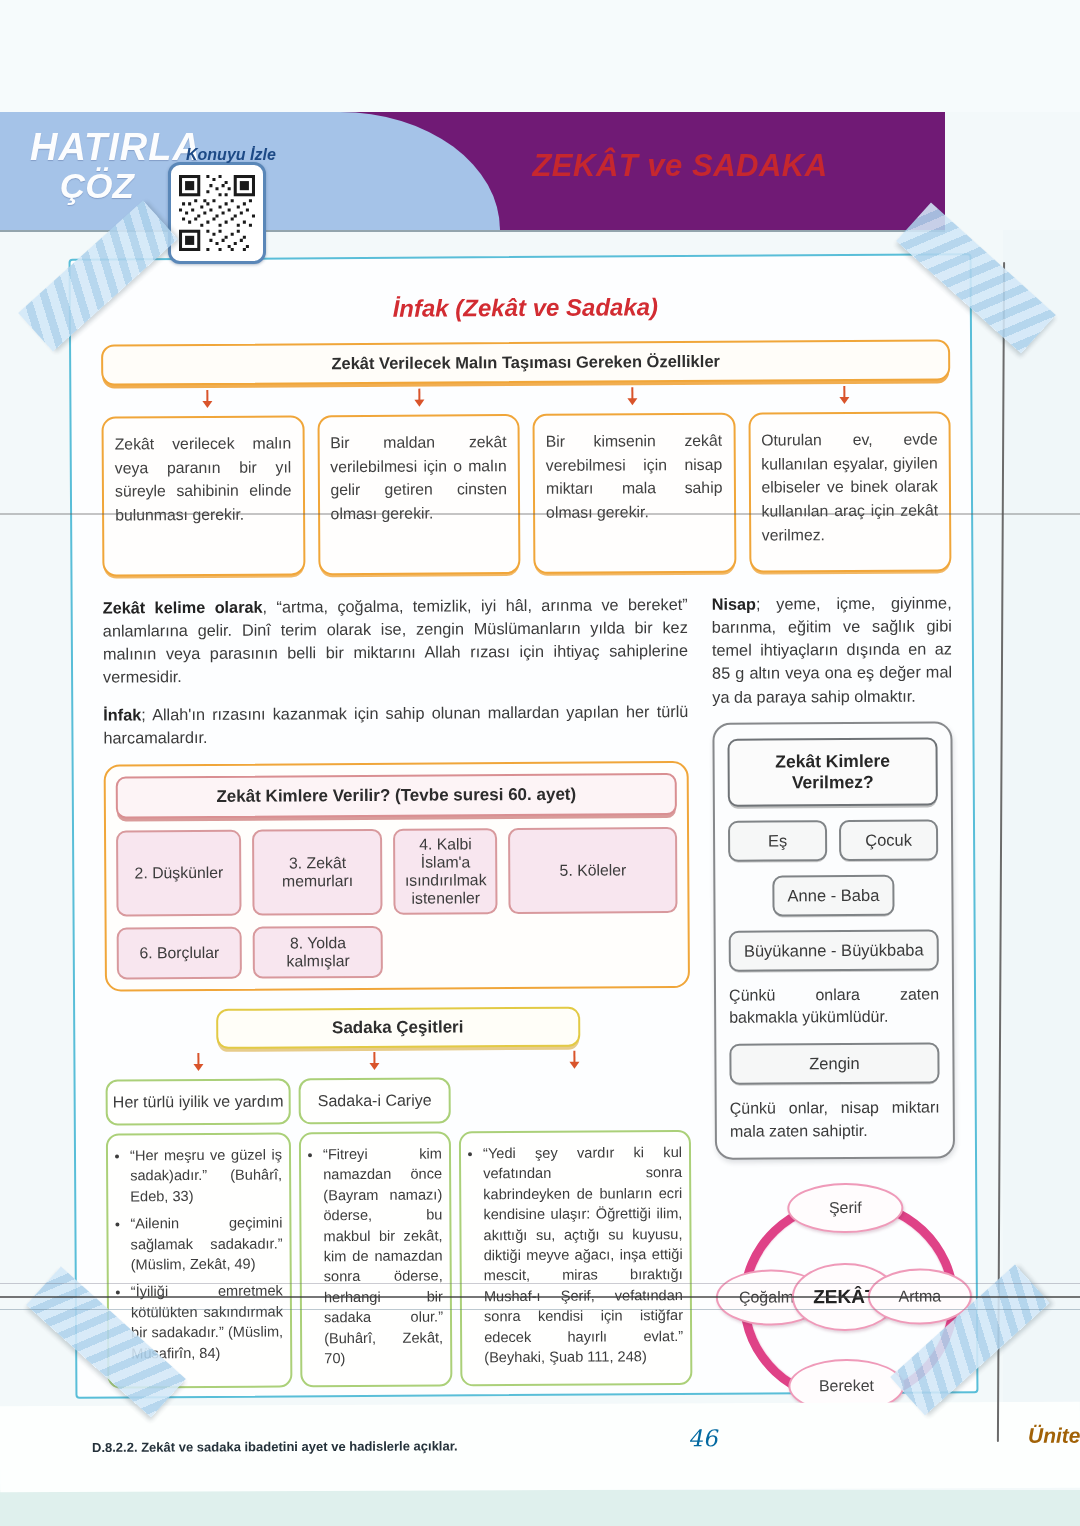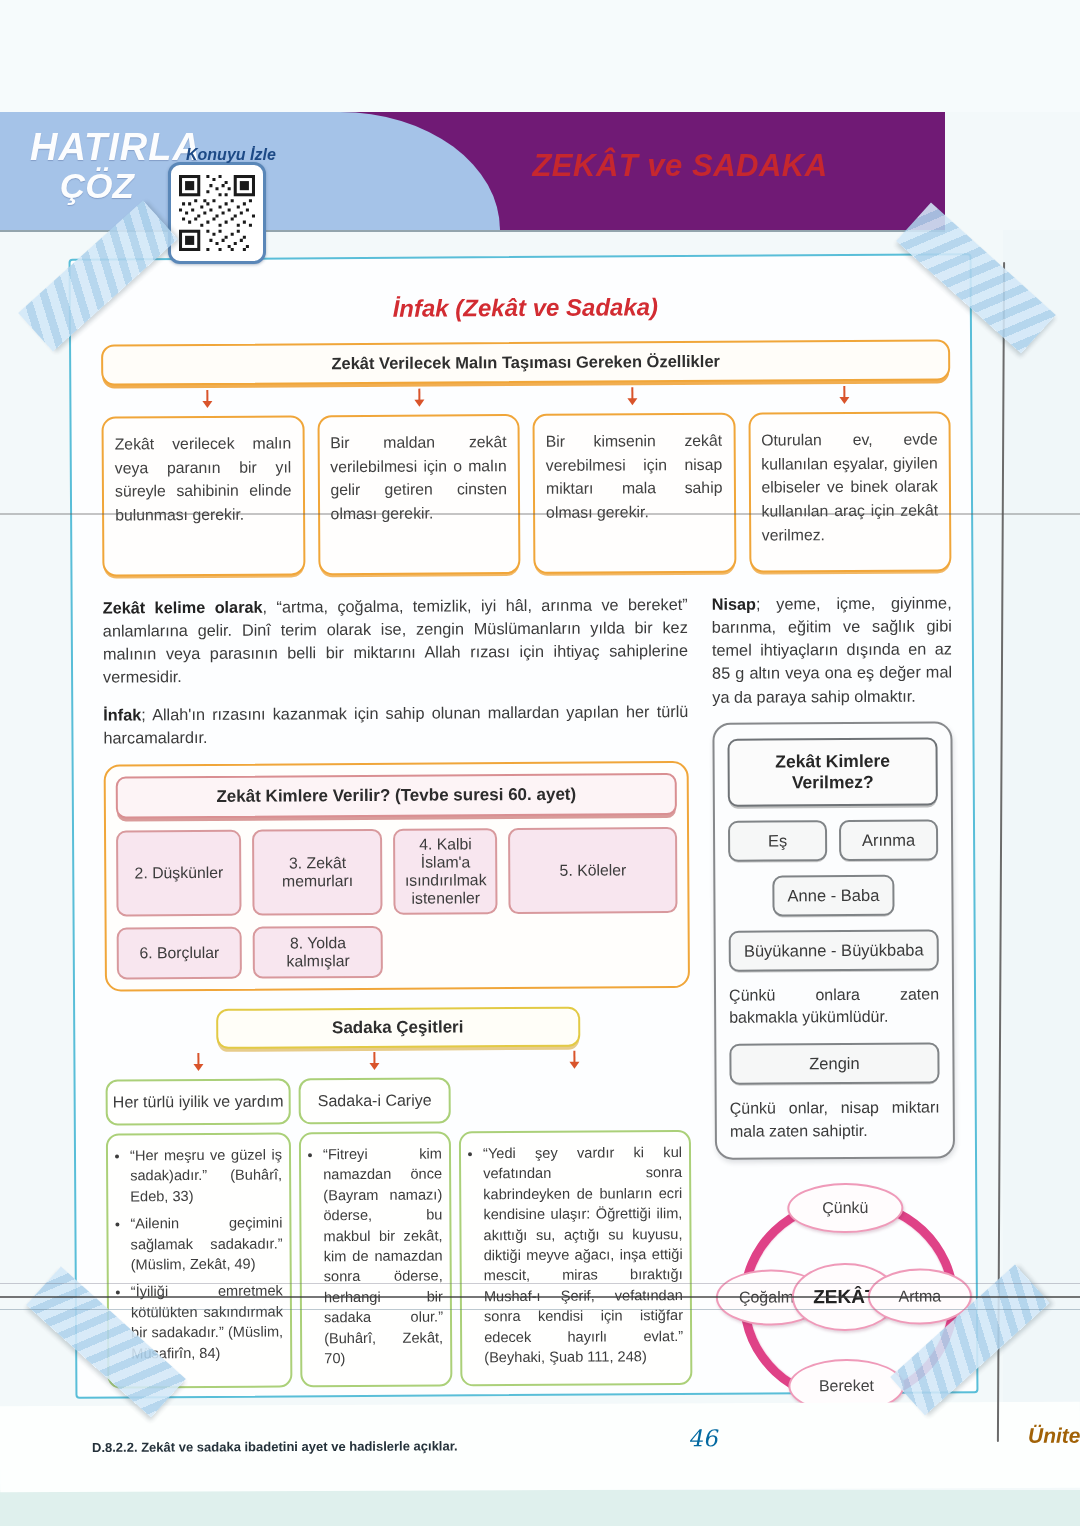--- a/index.html
+++ b/index.html
@@ -220,32 +220,32 @@
 
     <div class="col-right">
       <p class="para" style="margin:0">
         <b>Nisap</b><span>; yeme, içme, giyinme, barınma, eğitim ve sağlık gibi temel ihtiyaçların dışında en az 85 g altın veya ona eş değer mal ya da paraya sahip olmaktır.</span>
       </p>
 
       <div class="verilmez">
         <div class="vm-header">Zekât Kimlere Verilmez?</div>
         <div class="vm-row">
           <div class="vm-box">Eş</div>
-          <div class="vm-box">Arınma</div>
+          <div class="vm-box">Çocuk</div>
         </div>
         <div class="vm-box vm-anne">Anne - Baba</div>
         <div class="vm-box vm-wide">Büyükanne - Büyükbaba</div>
         <div class="vm-note">Çünkü onlara zaten bakmakla yükümlüdür.</div>
         <div class="vm-box vm-wide">Zengin</div>
         <div class="vm-note">Çünkü onlar, nisap miktarı mala zaten sahiptir.</div>
       </div>
 
       <div class="diagram">
         <div class="ring"></div>
-        <div class="oval ov-top">Çünkü</div>
+        <div class="oval ov-top">Şerif</div>
         <div class="oval ov-left">Çoğalma</div>
         <div class="oval center ov-center">ZEKÂT</div>
         <div class="oval ov-right">Artma</div>
         <div class="oval ov-bottom">Bereket</div>
       </div>
     </div>
   </div>
 </div>
 
 <div class="tape tl"></div>

